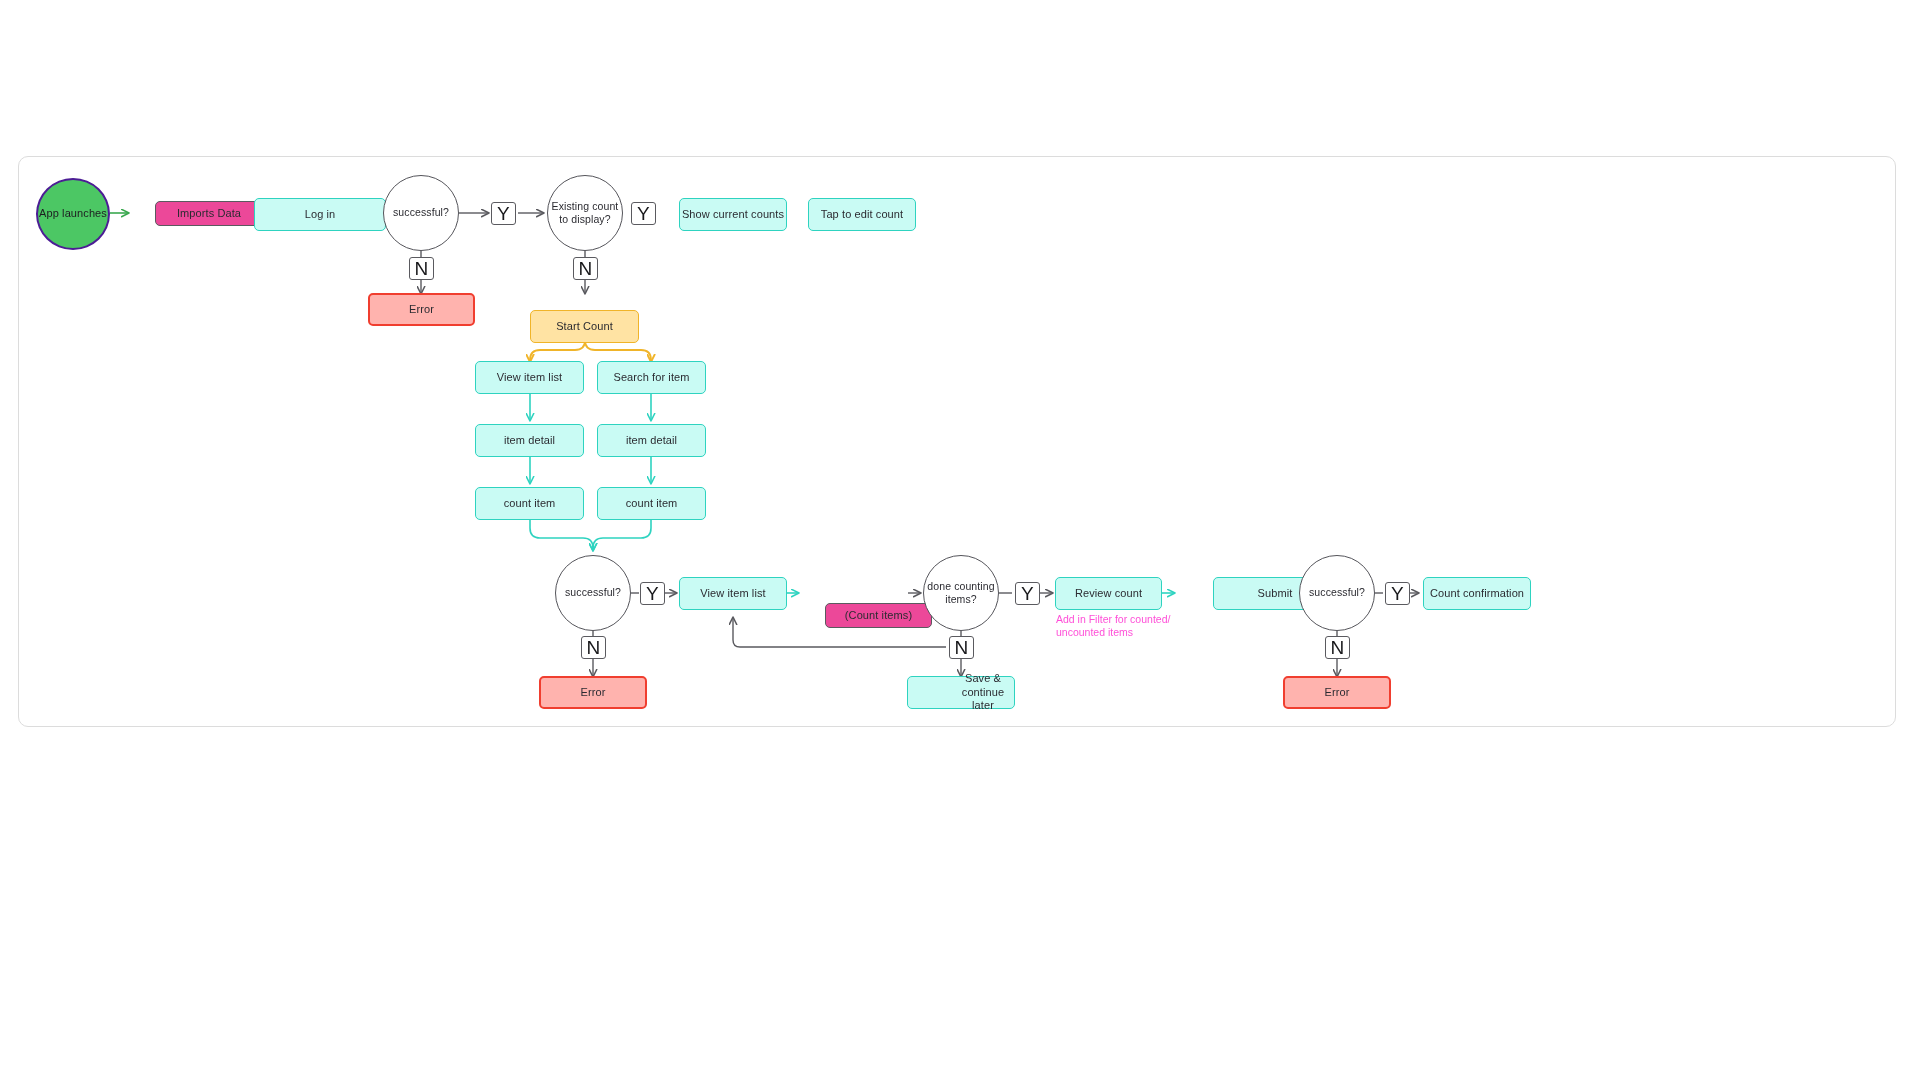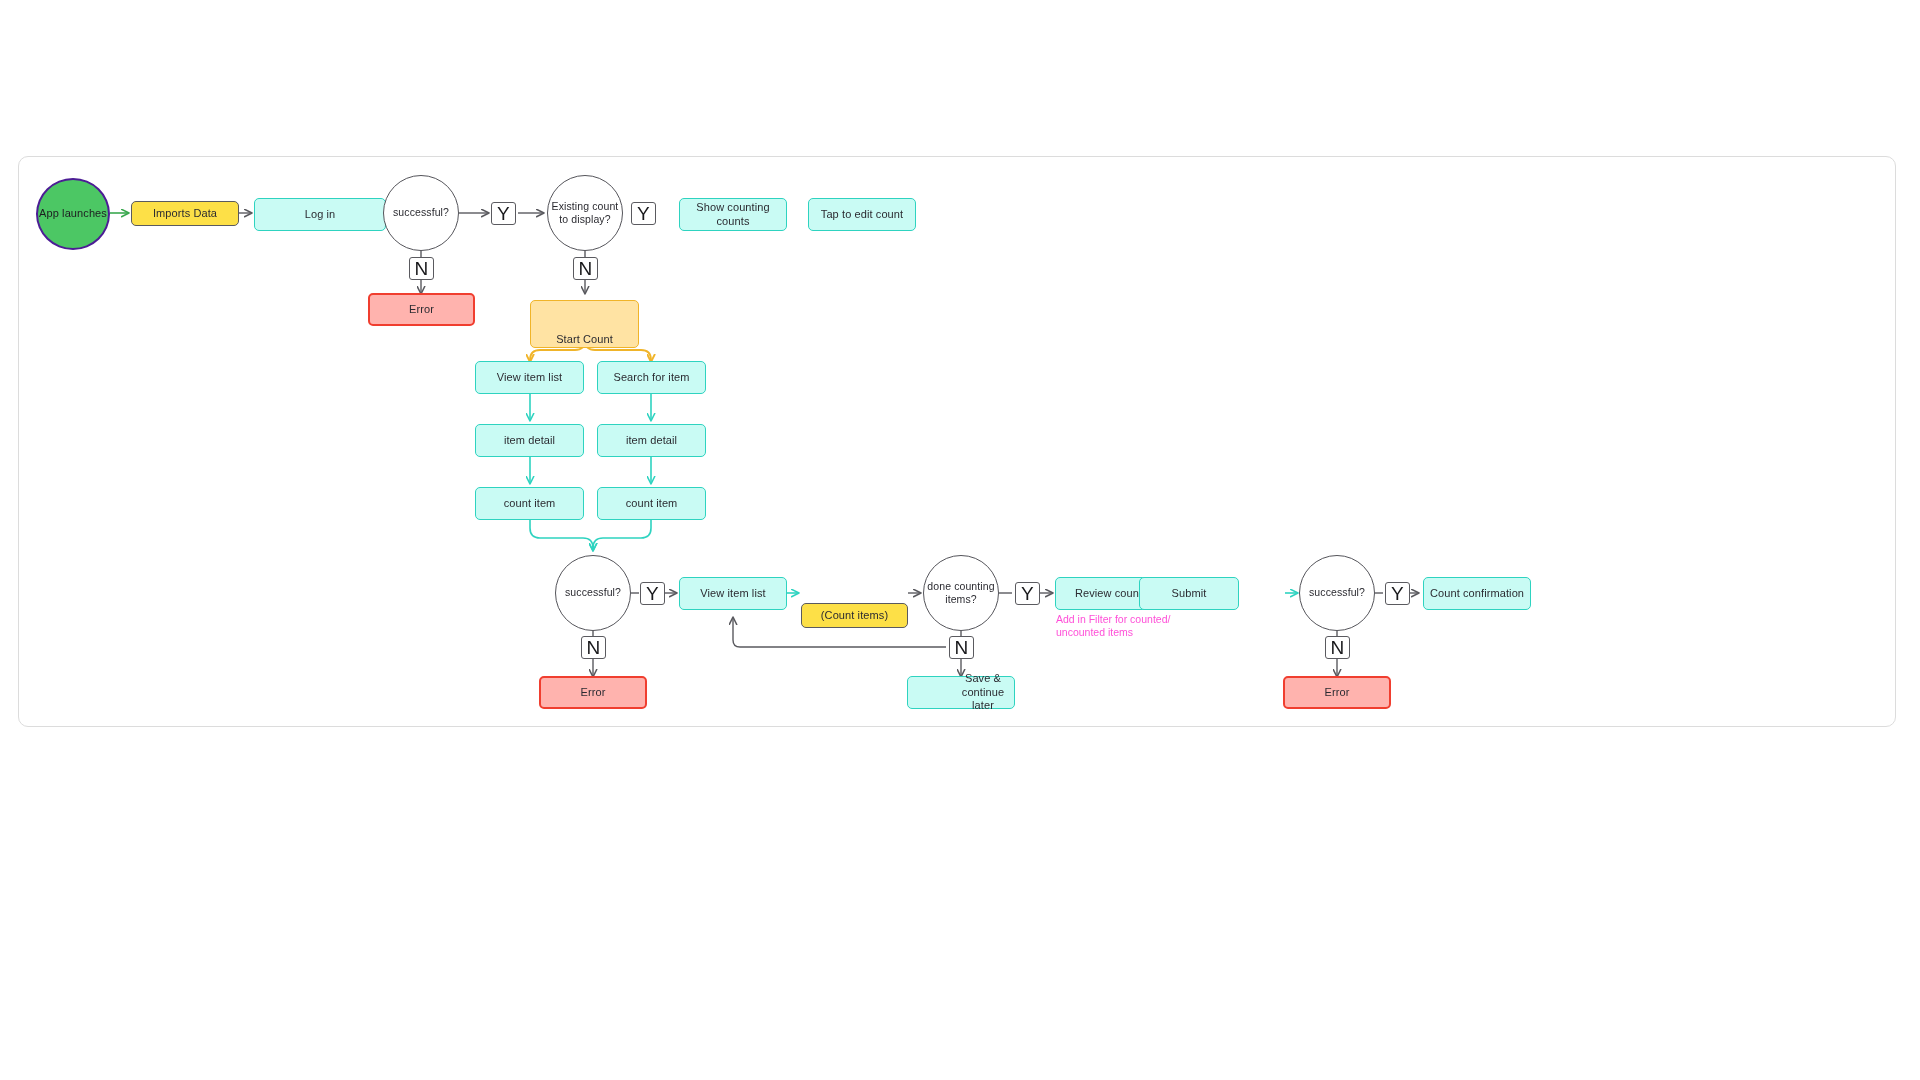--- a/index.html
+++ b/index.html
@@ -55,23 +55,24 @@
     border-radius: 5px;
   }
   .n-start {
     background: #4cc764;
     border: 2px solid #4c1d95;
     border-radius: 50%;
     color: #1d1d20;
     font-size: 11px;
   }
   .n-plain {
-    background: #fde047;
+    background: #ec4899;
     border: 1.6px solid #5a5a5f;
     border-radius: 2px;
+    margin-left: 24px;
   }
   .n-cyan {
     background: #c9fbf4;
     border: 1.6px solid #2ed3c0;
   }
   .n-yellow {
     background: #ffe3a3;
     border: 1.8px solid #f0b429;
   }
   .n-red {
@@ -220,28 +221,28 @@
 
   <div class="node n-label" style="left:631px; top:202px; width:25px; height:23px;">
     <span>Y</span>
   </div>
 
   <div class="node n-label" style="left:573px; top:257px; width:25px; height:23px;">
     <span>N</span>
   </div>
 
   <div class="node rect n-cyan" style="left:679px; top:198px; width:108px; height:33px;">
-    <span>Show counting counts</span>
+    <span>Show current counts</span>
   </div>
 
   <div class="node rect n-cyan" style="left:808px; top:198px; width:108px; height:33px;">
     <span>Tap to edit count</span>
   </div>
 
-  <div class="node rect n-yellow" style="left:530px; top:300px; width:109px; height:48px;align-items:flex-end;">
+  <div class="node rect n-yellow" style="left:530px; top:310px; width:109px; height:33px;">
     <span>Start Count</span>
   </div>
 
   <div class="node rect n-cyan" style="left:475px; top:361px; width:109px; height:33px;">
     <span>View item list</span>
   </div>
 
   <div class="node rect n-cyan" style="left:597px; top:361px; width:109px; height:33px;">
     <span>Search for item</span>
   </div>
@@ -300,21 +301,21 @@
   </div>
 
   <div class="node rect n-cyan" style="left:1055px; top:577px; width:107px; height:33px;">
     <span>Review count</span>
   </div>
 
   <div class="node rect n-cyan" style="left:907px; top:676px; width:108px; height:33px;padding-left:44px;">
     <span>Save &amp; continue later</span>
   </div>
 
-  <div class="node rect n-cyan" style="left:1139px; top:577px; width:100px; height:33px;">
+  <div class="node rect n-cyan" style="left:1213px; top:577px; width:124px; height:33px;">
     <span>Submit</span>
   </div>
 
   <div class="node n-circle" style="left:1299px; top:555px; width:76px; height:76px;">
     <span>successful?</span>
   </div>
 
   <div class="node n-label" style="left:1385px; top:582px; width:25px; height:23px;">
     <span>Y</span>
   </div>

